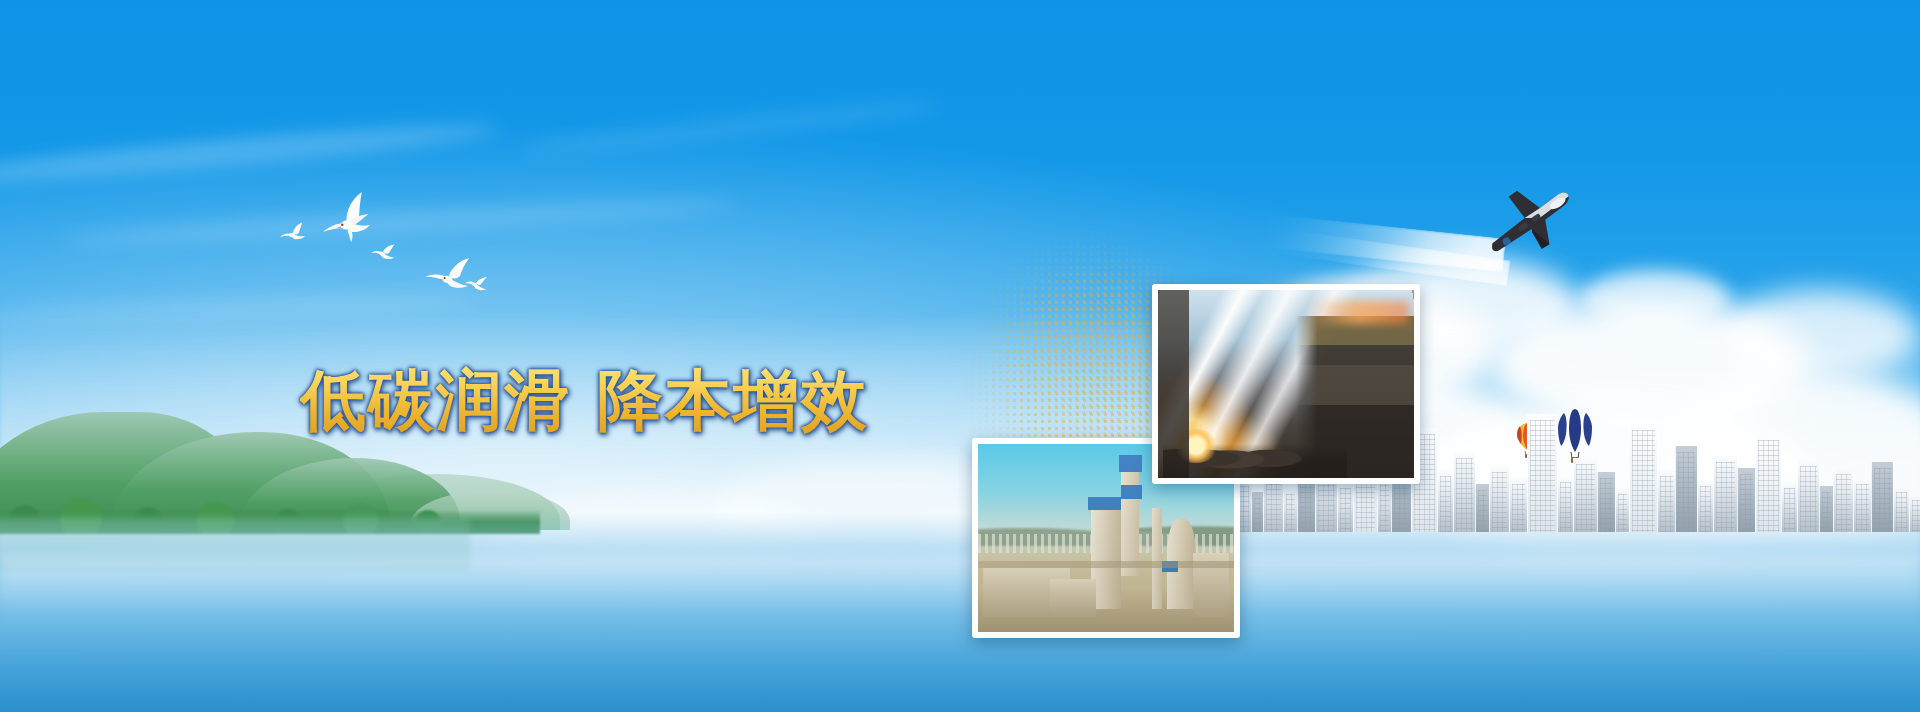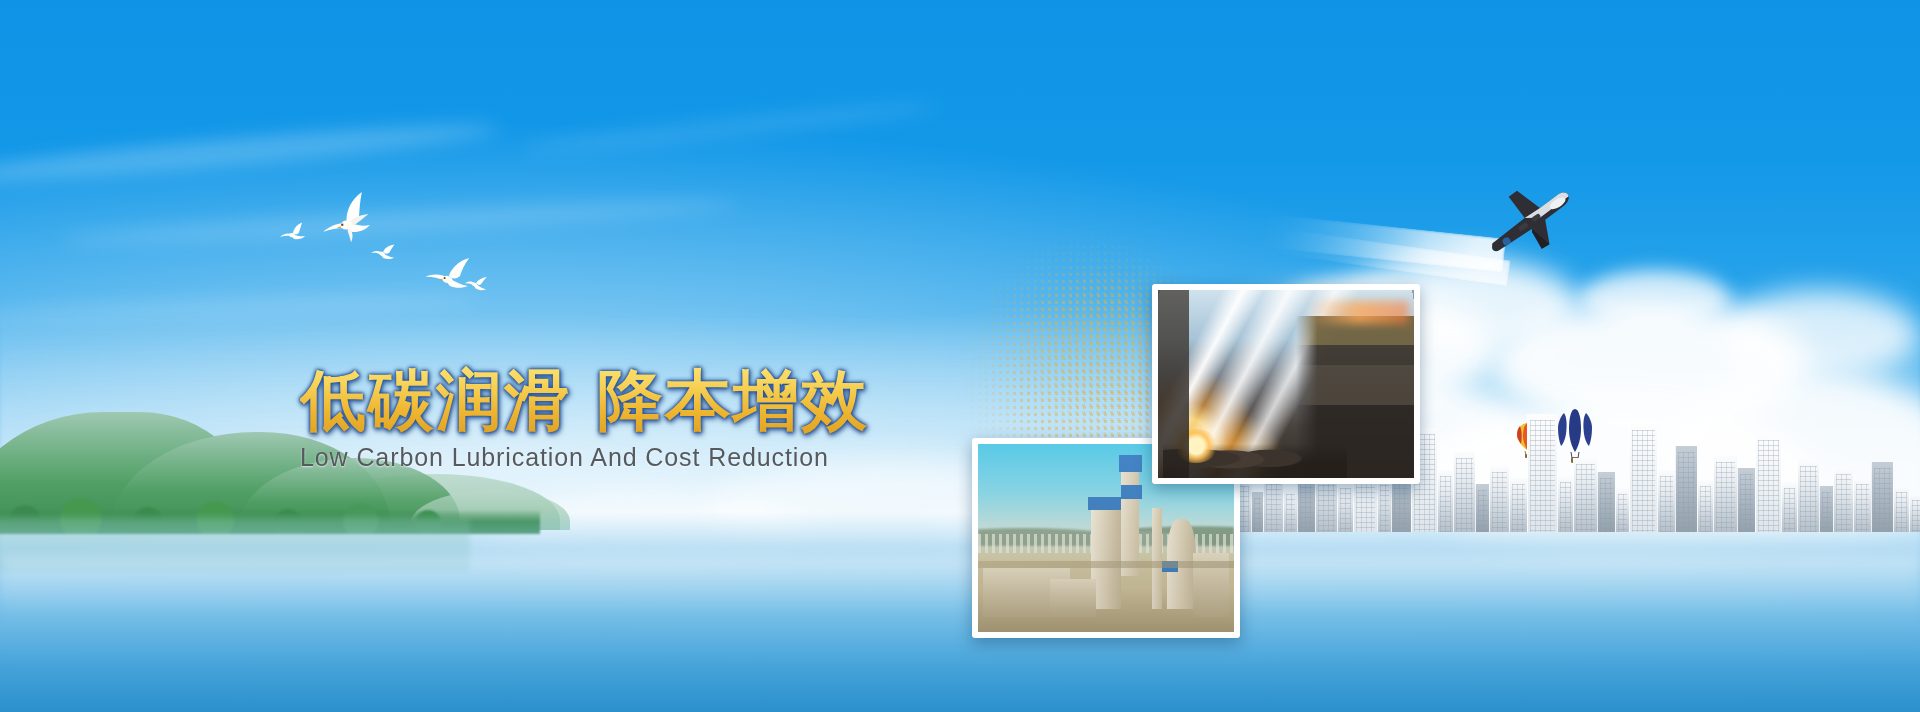--- a/index.html
+++ b/index.html
@@ -358,15 +358,14 @@
       <div class="mill-rig"></div>
       <div class="mill-ladles"></div>
       <div class="mill-hot"></div>
       <div style="position:absolute;left:6%;bottom:8%;width:18%;height:18%;border-radius:50%;background:radial-gradient(circle,#fff3c0 0 28%,rgba(255,190,80,.85) 46%,rgba(255,150,40,0) 72%);"></div>
       <div style="position:absolute;left:0;top:0;width:12%;height:100%;background:linear-gradient(180deg,#4e4a45,#241f1c);opacity:.85;"></div>
     </div>
   </div>
 
   <div class="headline-outline">低碳润滑  降本增效</div>
   <div class="headline">低碳润滑  降本增效</div>
-  <div class="subtitle">Low Carbon Lubrication And Cost Reduction</div>
 
 </div>
 
 </body></html>

